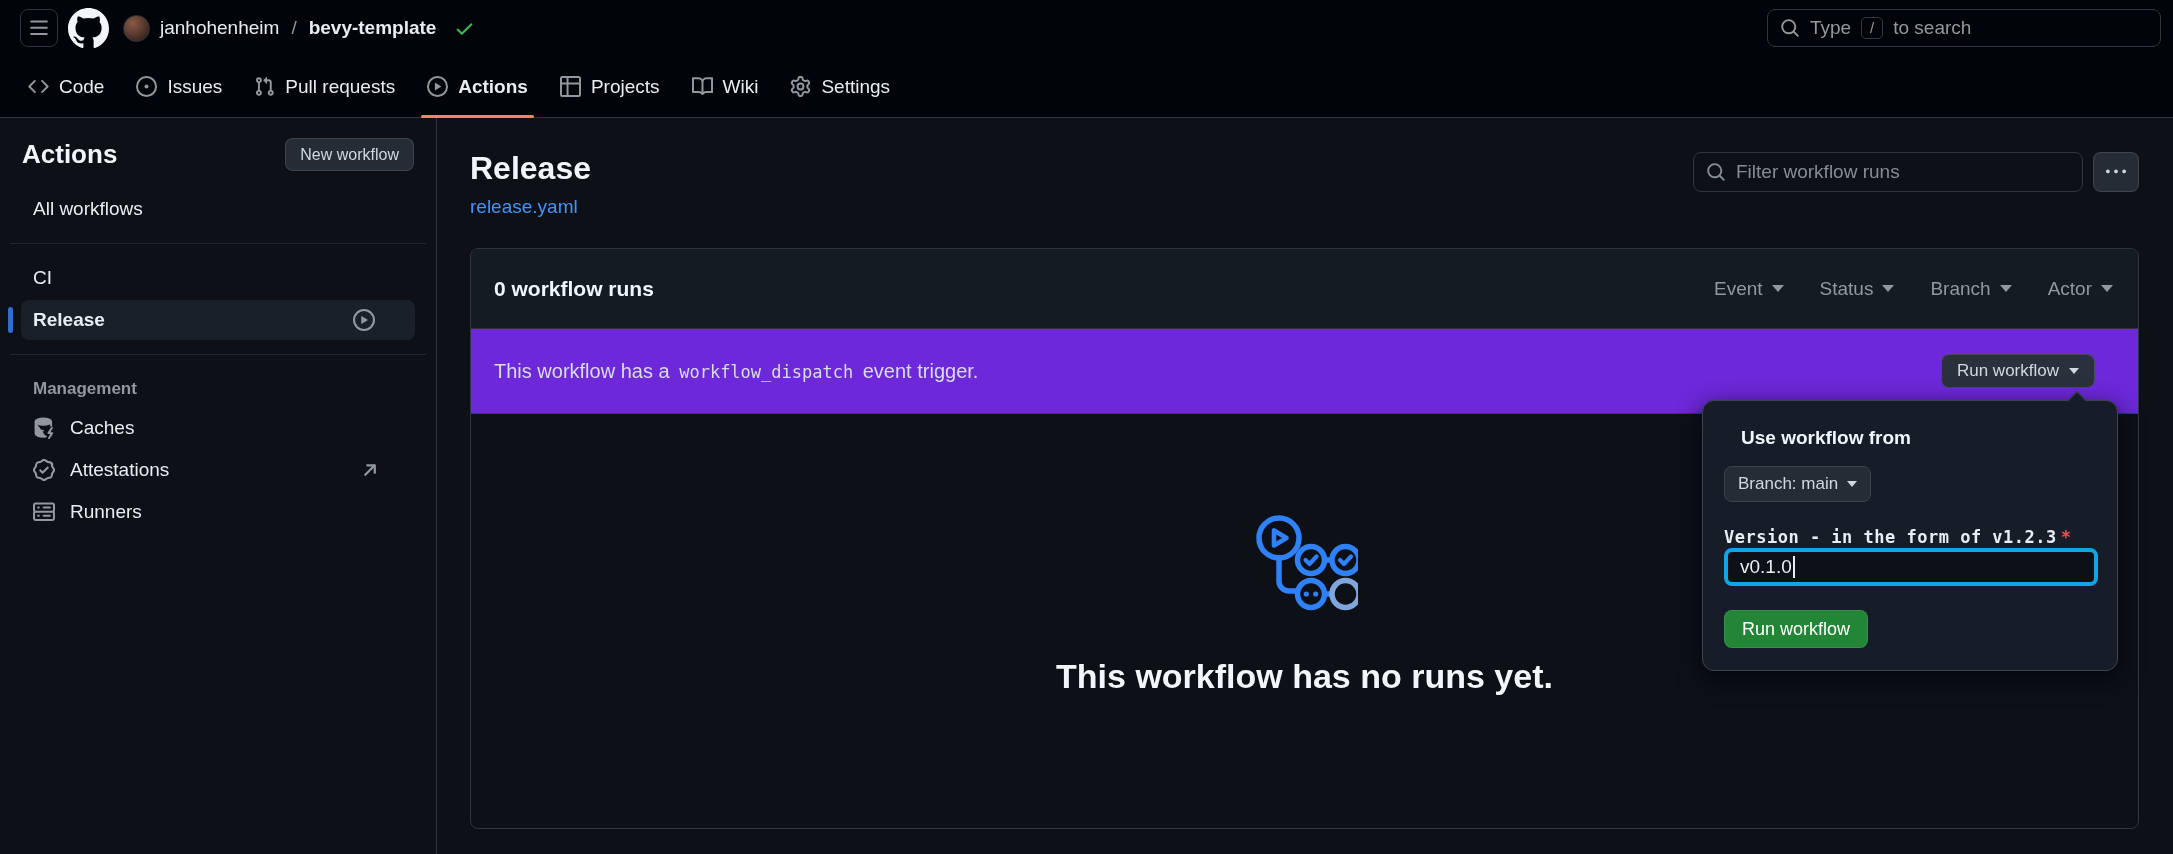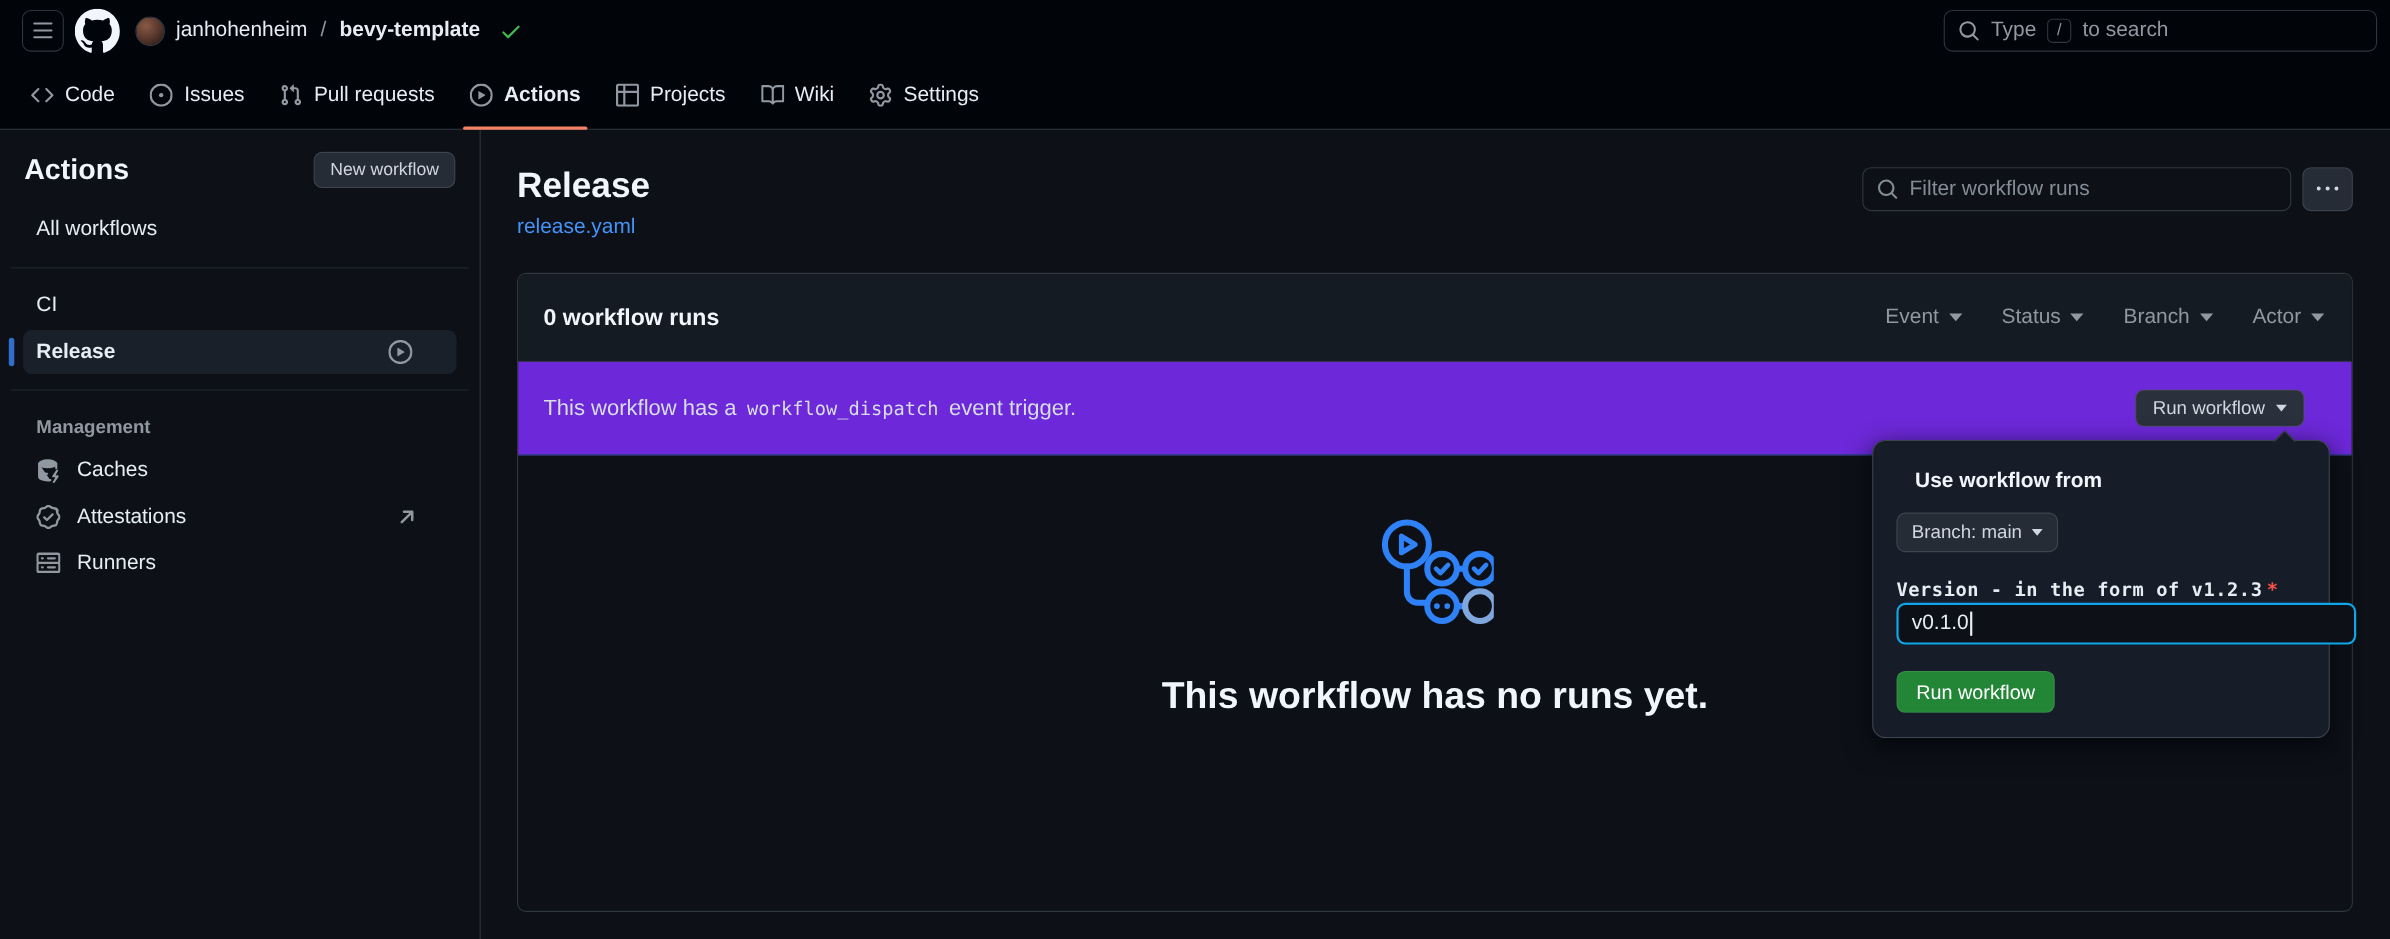--- a/index.html
+++ b/index.html
@@ -145,21 +145,21 @@
     display:flex; align-items:center; justify-content:space-between; padding:0 23px;
   }
   .banner-text { font-size:20px; color:#d8dee6; }
   .banner-text code { font-family:"DejaVu Sans Mono", monospace; font-size:17px; color:#d8dee6; padding:0 4px; }
   .run-workflow-btn {
     height:34px; background:#2a313c; border:1px solid rgba(240,246,252,0.14); border-radius:8px;
     color:#d1d7e0; font-size:17px; padding:0 15px; font-family:inherit;
     display:flex; align-items:center; gap:10px; cursor:pointer; margin-right:20px;
   }
   .run-workflow-btn .caret-down { border-top-color:#d1d7e0; border-left-width:5px; border-right-width:5px; border-top-width:6px; }
-  .empty-state { height:414px; display:flex; flex-direction:column; align-items:center; padding-top:56px; }
+  .empty-state { height:414px; display:flex; flex-direction:column; align-items:center; padding-top:99px; }
   .empty-title { font-size:34px; font-weight:700; color:#f0f6fc; margin-top:46px; }
 
   
   .dropdown-panel {
     position:absolute; left:1702px; top:400px; width:416px;
     background:#171d28; border:1px solid #3d444d; border-radius:12px;
     box-shadow:0 8px 24px rgba(1,4,9,0.8);
     padding:26px 21px 22px; z-index:10;
   }
   .dropdown-panel::before {
@@ -173,22 +173,22 @@
     color:#d1d7e0; font-size:17px; padding:0 13px; font-family:inherit;
     display:inline-flex; align-items:center; gap:9px; cursor:pointer; margin-bottom:25px;
   }
   .branch-btn .caret-down { border-top-color:#d1d7e0; border-left-width:5px; border-right-width:5px; border-top-width:6px; }
   .version-label {
     font-family:"DejaVu Sans Mono", monospace; font-weight:700;
     font-size:17px; color:#e6edf3; margin-bottom:1px; letter-spacing:0.5px;
   }
   .required-marker { color:#f85149; padding-left:4px; }
   .version-input {
-    width:418px; height:38px; background:#0d1117;
-    border:2px solid #0ea5e9; border-radius:8px;
+    width:374px; height:38px; background:#0d1117;
+    border:4px solid #0ea5e9; border-radius:8px;
     display:flex; align-items:center; padding:0 12px;
     font-size:19px; color:#e6edf3; margin-bottom:24px; cursor:text;
   }
   .text-cursor { width:2px; height:22px; background:#e6edf3; margin-left:1px; }
   .btn-primary {
     height:38px; background:#238636; border:1px solid rgba(240,246,252,0.1); border-radius:8px;
     color:#ffffff; font-size:18px; font-weight:400; padding:0 17px;
     font-family:inherit; cursor:pointer; display:inline-flex; align-items:center;
   }
 </style>

